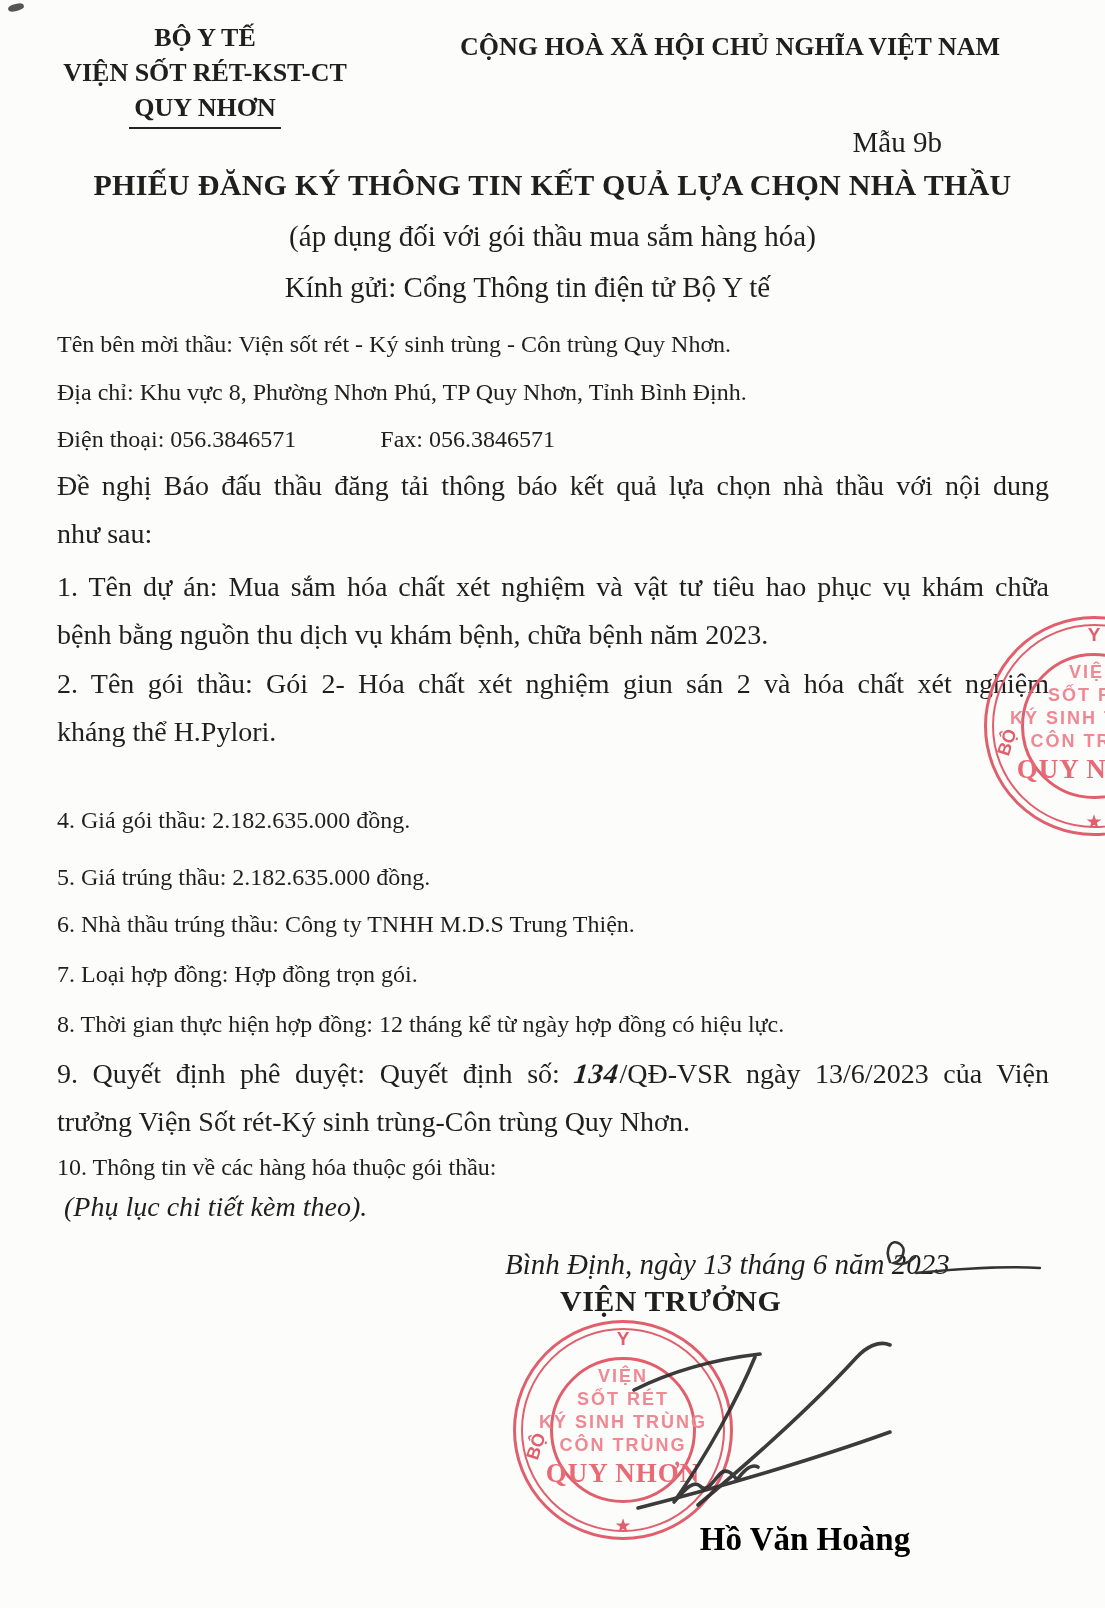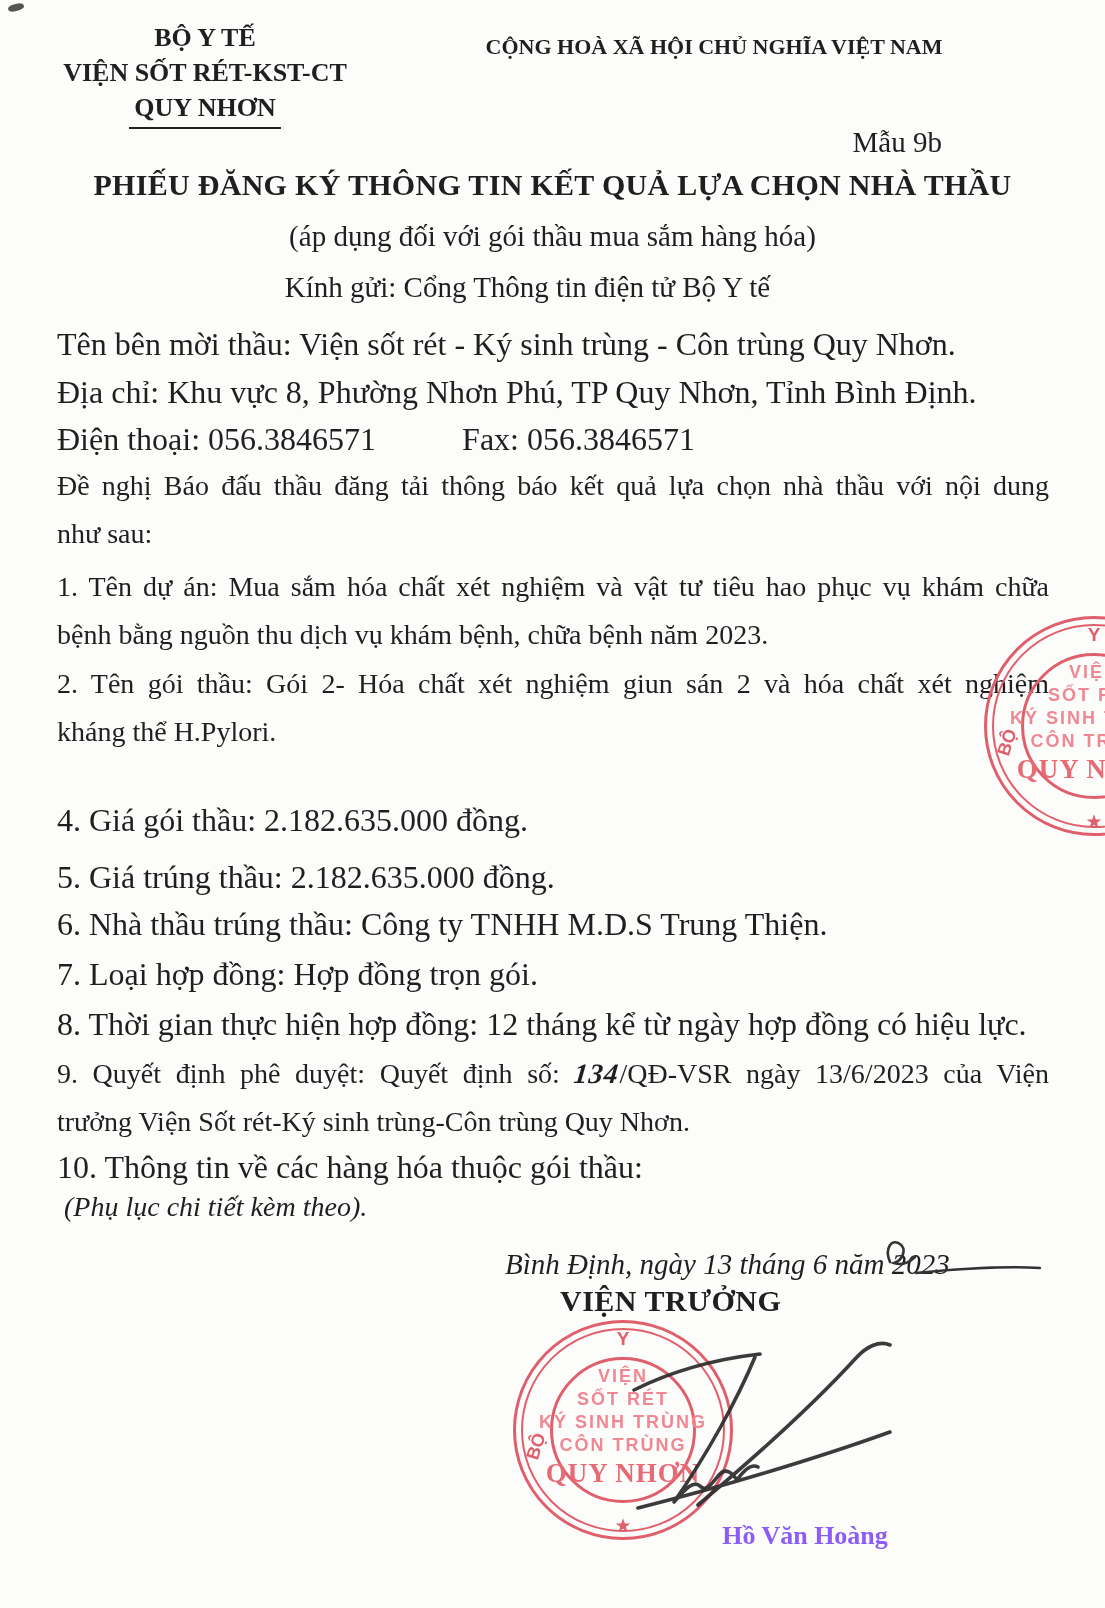--- a/index.html
+++ b/index.html
@@ -15,46 +15,46 @@
     width:1105px;height:1608px;
     margin:0 auto;
     background:#fcfcfb;
     overflow:hidden;
     font-family:"Liberation Serif","DejaVu Serif",serif;
     color:var(--ink);
   }
   .abs{position:absolute;}
   .body-line{
     left:57px;width:992px;
-    font-size:32px;line-height:48px;
+    font-size:24px;line-height:48px;
     white-space:nowrap;
   }
   .body-par{
     left:57px;width:992px;
     font-size:28px;line-height:48px;
   }
   .jl{text-align:justify;text-align-last:justify;white-space:normal;}
   .u{border-bottom:2px solid #222;padding:0 5px 2px 5px;display:inline-block;}
   
   .org-block{left:38px;top:20px;width:334px;text-align:center;font-weight:bold;font-size:26px;line-height:35px;}
-  .nat-block{left:384px;top:28px;width:660px;text-align:center;font-weight:bold;font-size:22px;line-height:37px;}
+  .nat-block{left:400px;top:28px;width:660px;text-align:center;font-weight:bold;font-size:26px;line-height:37px;}
   .form-label{right:163px;top:126px;font-size:29px;font-weight:normal;}
   .doc-title{left:0;top:168px;width:1105px;text-align:center;font-weight:bold;font-size:30px;letter-spacing:.3px;}
   .doc-subtitle{left:0;top:220px;width:1105px;text-align:center;font-size:29px;}
   .salutation{left:0;top:271px;width:1055px;text-align:center;font-size:29px;}
   .hand{
     display:inline-block;
     font-weight:bold;font-style:italic;
     transform:skewX(-6deg);
     letter-spacing:1px;
   }
   .note-line{left:64px;top:1191px;font-size:28px;font-style:italic;}
   .place-date{left:505px;top:1248px;font-size:29px;font-style:italic;white-space:nowrap;}
   .position-title{left:560px;top:1284px;width:380px;font-size:30px;font-weight:bold;letter-spacing:.5px;}
-  .signer-name{left:640px;top:1521px;width:330px;text-align:center;font-size:26px;font-weight:bold;color:#8b5cf6;}
+  .signer-name{left:640px;top:1521px;width:330px;text-align:center;font-size:33px;font-weight:bold;color:#000000;}
   
   .stamp{width:220px;height:220px;}
   .stamp .ring-outer{position:absolute;inset:0;border:3px solid var(--red);border-radius:50%;}
   .stamp .ring-mid{position:absolute;inset:8px;border:2px solid var(--red);border-radius:50%;}
   .stamp .ring-inner{position:absolute;inset:37px;border:3px solid var(--red);border-radius:50%;}
   .stamp .s-top{position:absolute;top:8px;left:0;width:100%;text-align:center;
     font-family:"Liberation Sans",sans-serif;font-weight:bold;font-size:19px;color:var(--red);}
   .stamp .s-side{position:absolute;left:10px;top:116px;
     font-family:"Liberation Sans",sans-serif;font-weight:bold;font-size:18px;color:var(--red);
     transform:rotate(-72deg);}

